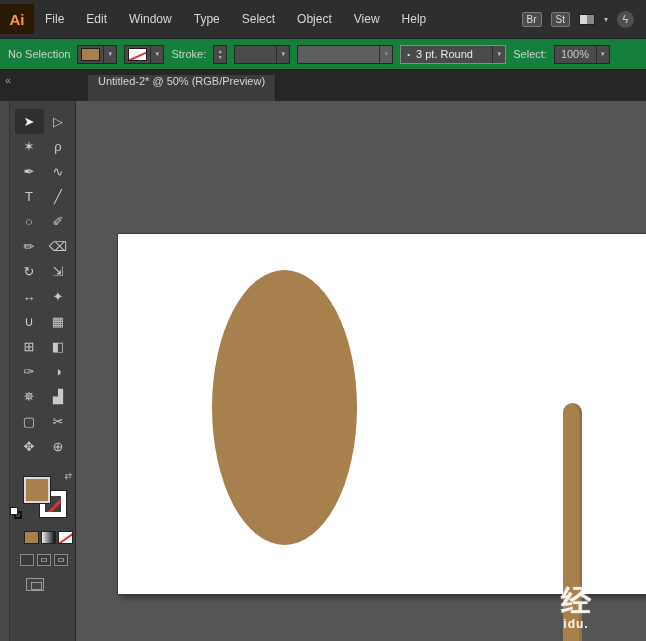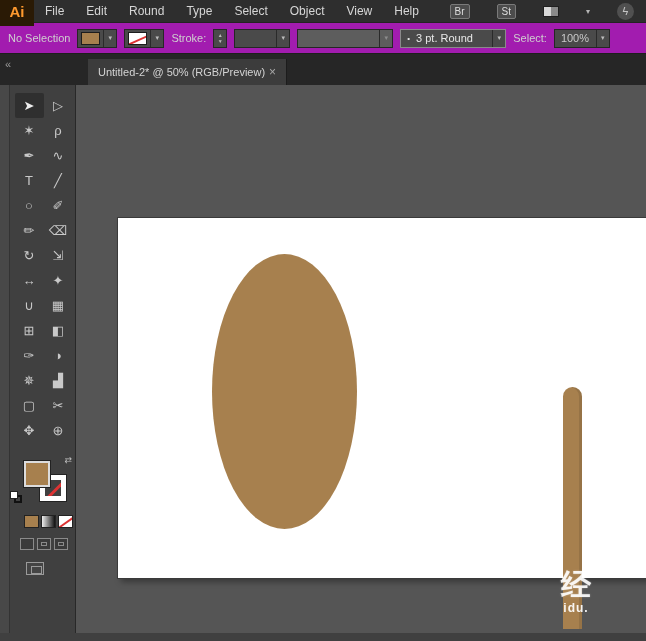--- a/index.html
+++ b/index.html
@@ -3,35 +3,35 @@
 <meta charset="utf-8">
 <style>
   * { box-sizing: border-box; margin: 0; padding: 0; }
   body { background:#222; }
   .app {
     width:646px; height:641px; position:relative; overflow:hidden;
     font-family:"Liberation Sans", sans-serif; font-size:12px;
     background:#404040; color:#c9c9c9; user-select:none;
   }
   
-  .menubar { height:22px; background:#2e2e2e; display:flex; align-items:center; }
+  .menubar { height:38px; background:#2e2e2e; display:flex; align-items:center; }
   .logo { width:34px; height:30px; background:#2a1a05; color:#ff9a2e;
           display:flex; align-items:center; justify-content:center;
           font-weight:bold; font-size:15px; }
   .menu-item { padding:4px 11px; line-height:30px; color:#d6d6d6; font-size:12px; cursor:default; }
-  .menubar-right { margin-left:auto; display:flex; align-items:center; gap:27px; padding-right:12px; }
+  .menubar-right { margin-left:auto; display:flex; align-items:center; gap:9px; padding-right:12px; }
   .badge { border:1px solid #7a7a7a; background:#4c4c4c; color:#ddd; font-size:10px;
            padding:1px 4px; border-radius:2px; }
   .ws-icon { display:inline-block; width:16px; height:11px; border:1px solid #1f1f1f;
              background:linear-gradient(90deg,#d8d8d8 0 7px,#8a8a8a 7px); }
   .chev-sm { font-size:8px; color:#b5b5b5; }
   .power-icon { width:17px; height:17px; border-radius:50%; background:#505050; color:#c5c5c5;
                 display:flex; align-items:center; justify-content:center; font-size:11px; }
   
-  .controlbar { height:32px; background:#a21caf; border-top:1px solid #232323;
+  .controlbar { height:32px; background:#15803d; border-top:1px solid #232323;
                 border-bottom:1px solid #1e1e1e; display:flex; align-items:center;
                 padding:0 8px; gap:7px; font-size:11px; }
   .cb-label { color:#cfcfcf; }
   .swatch-combo { display:flex; align-items:center; border:1px solid #262626;
                   background:#4a4a4a; height:19px; }
   .swatch { width:19px; height:13px; margin:0 3px; border:1px solid #1d1d1d; }
   .stroke-swatch { background:#fff; position:relative; overflow:hidden; }
   .stroke-swatch::after { content:""; position:absolute; left:-4px; top:5px; width:32px;
                           height:2px; background:#d33; transform:rotate(-24deg); }
   .chev { width:13px; height:100%; border-left:1px solid #2a2a2a; display:flex;
@@ -45,22 +45,22 @@
   .combo.weight { width:56px; }
   .combo.profile { width:96px; background:#5d5d5d; }
   .combo.profile .chev { color:#8d8d8d; }
   .combo.brush { width:106px; border-color:#8a8a8a; color:#e8e8e8; }
   .combo.brush .dot { font-size:8px; padding-left:6px; }
   .combo.opacity { width:56px; }
   
   .tabbar { height:31px; background:#262626; display:flex; align-items:flex-end; }
   .tab-left { width:88px; height:31px; position:relative; }
   .collapse { position:absolute; left:5px; top:4px; color:#9a9a9a; font-size:11px; }
-  .tab { height:26px; background:#3c3c3c; display:flex; align-items:center; gap:4px;
-         padding:0 10px; font-size:11px; color:#d4d4d4; border-right:1px solid #1c1c1c; }
+  .tab { height:26px; background:#3c3c3c; display:flex; align-items:center; gap:12px;
+         padding:0 10px; font-size:11px; color:#d4d4d4; border-right:1px solid #1c1c1c;flex-direction:column; }
   .tab-close { color:#a8a8a8; font-size:12px; }
   
   .main { display:flex; height:548px; }
   .toolbar { width:76px; background:#404040; border-right:1px solid #282828;
              position:relative; flex:none; }
   .dockstrip { position:absolute; left:0; top:0; bottom:0; width:10px; background:#484848;
                border-right:1px solid #333; }
   .tools { display:grid; grid-template-columns:29px 29px; justify-content:center;
            margin:8px 0 0 12px; }
   .tool { height:25px; display:flex; align-items:center; justify-content:center;
@@ -110,21 +110,21 @@
 </style>
 </head>
 <body>
 
 <div class="app">
 
   <div class="menubar">
     <div class="logo">Ai</div>
     <span class="menu-item">File</span>
     <span class="menu-item">Edit</span>
-    <span class="menu-item">Round</span>
+    <span class="menu-item">Window</span>
     <span class="menu-item">Type</span>
     <span class="menu-item">Select</span>
     <span class="menu-item">Object</span>
     <span class="menu-item">View</span>
     <span class="menu-item">Help</span>
     <div class="menubar-right">
       <span class="badge">Br</span>
       <span class="badge">St</span>
       <span class="ws-icon"></span>
       <span class="chev-sm">▾</span>

